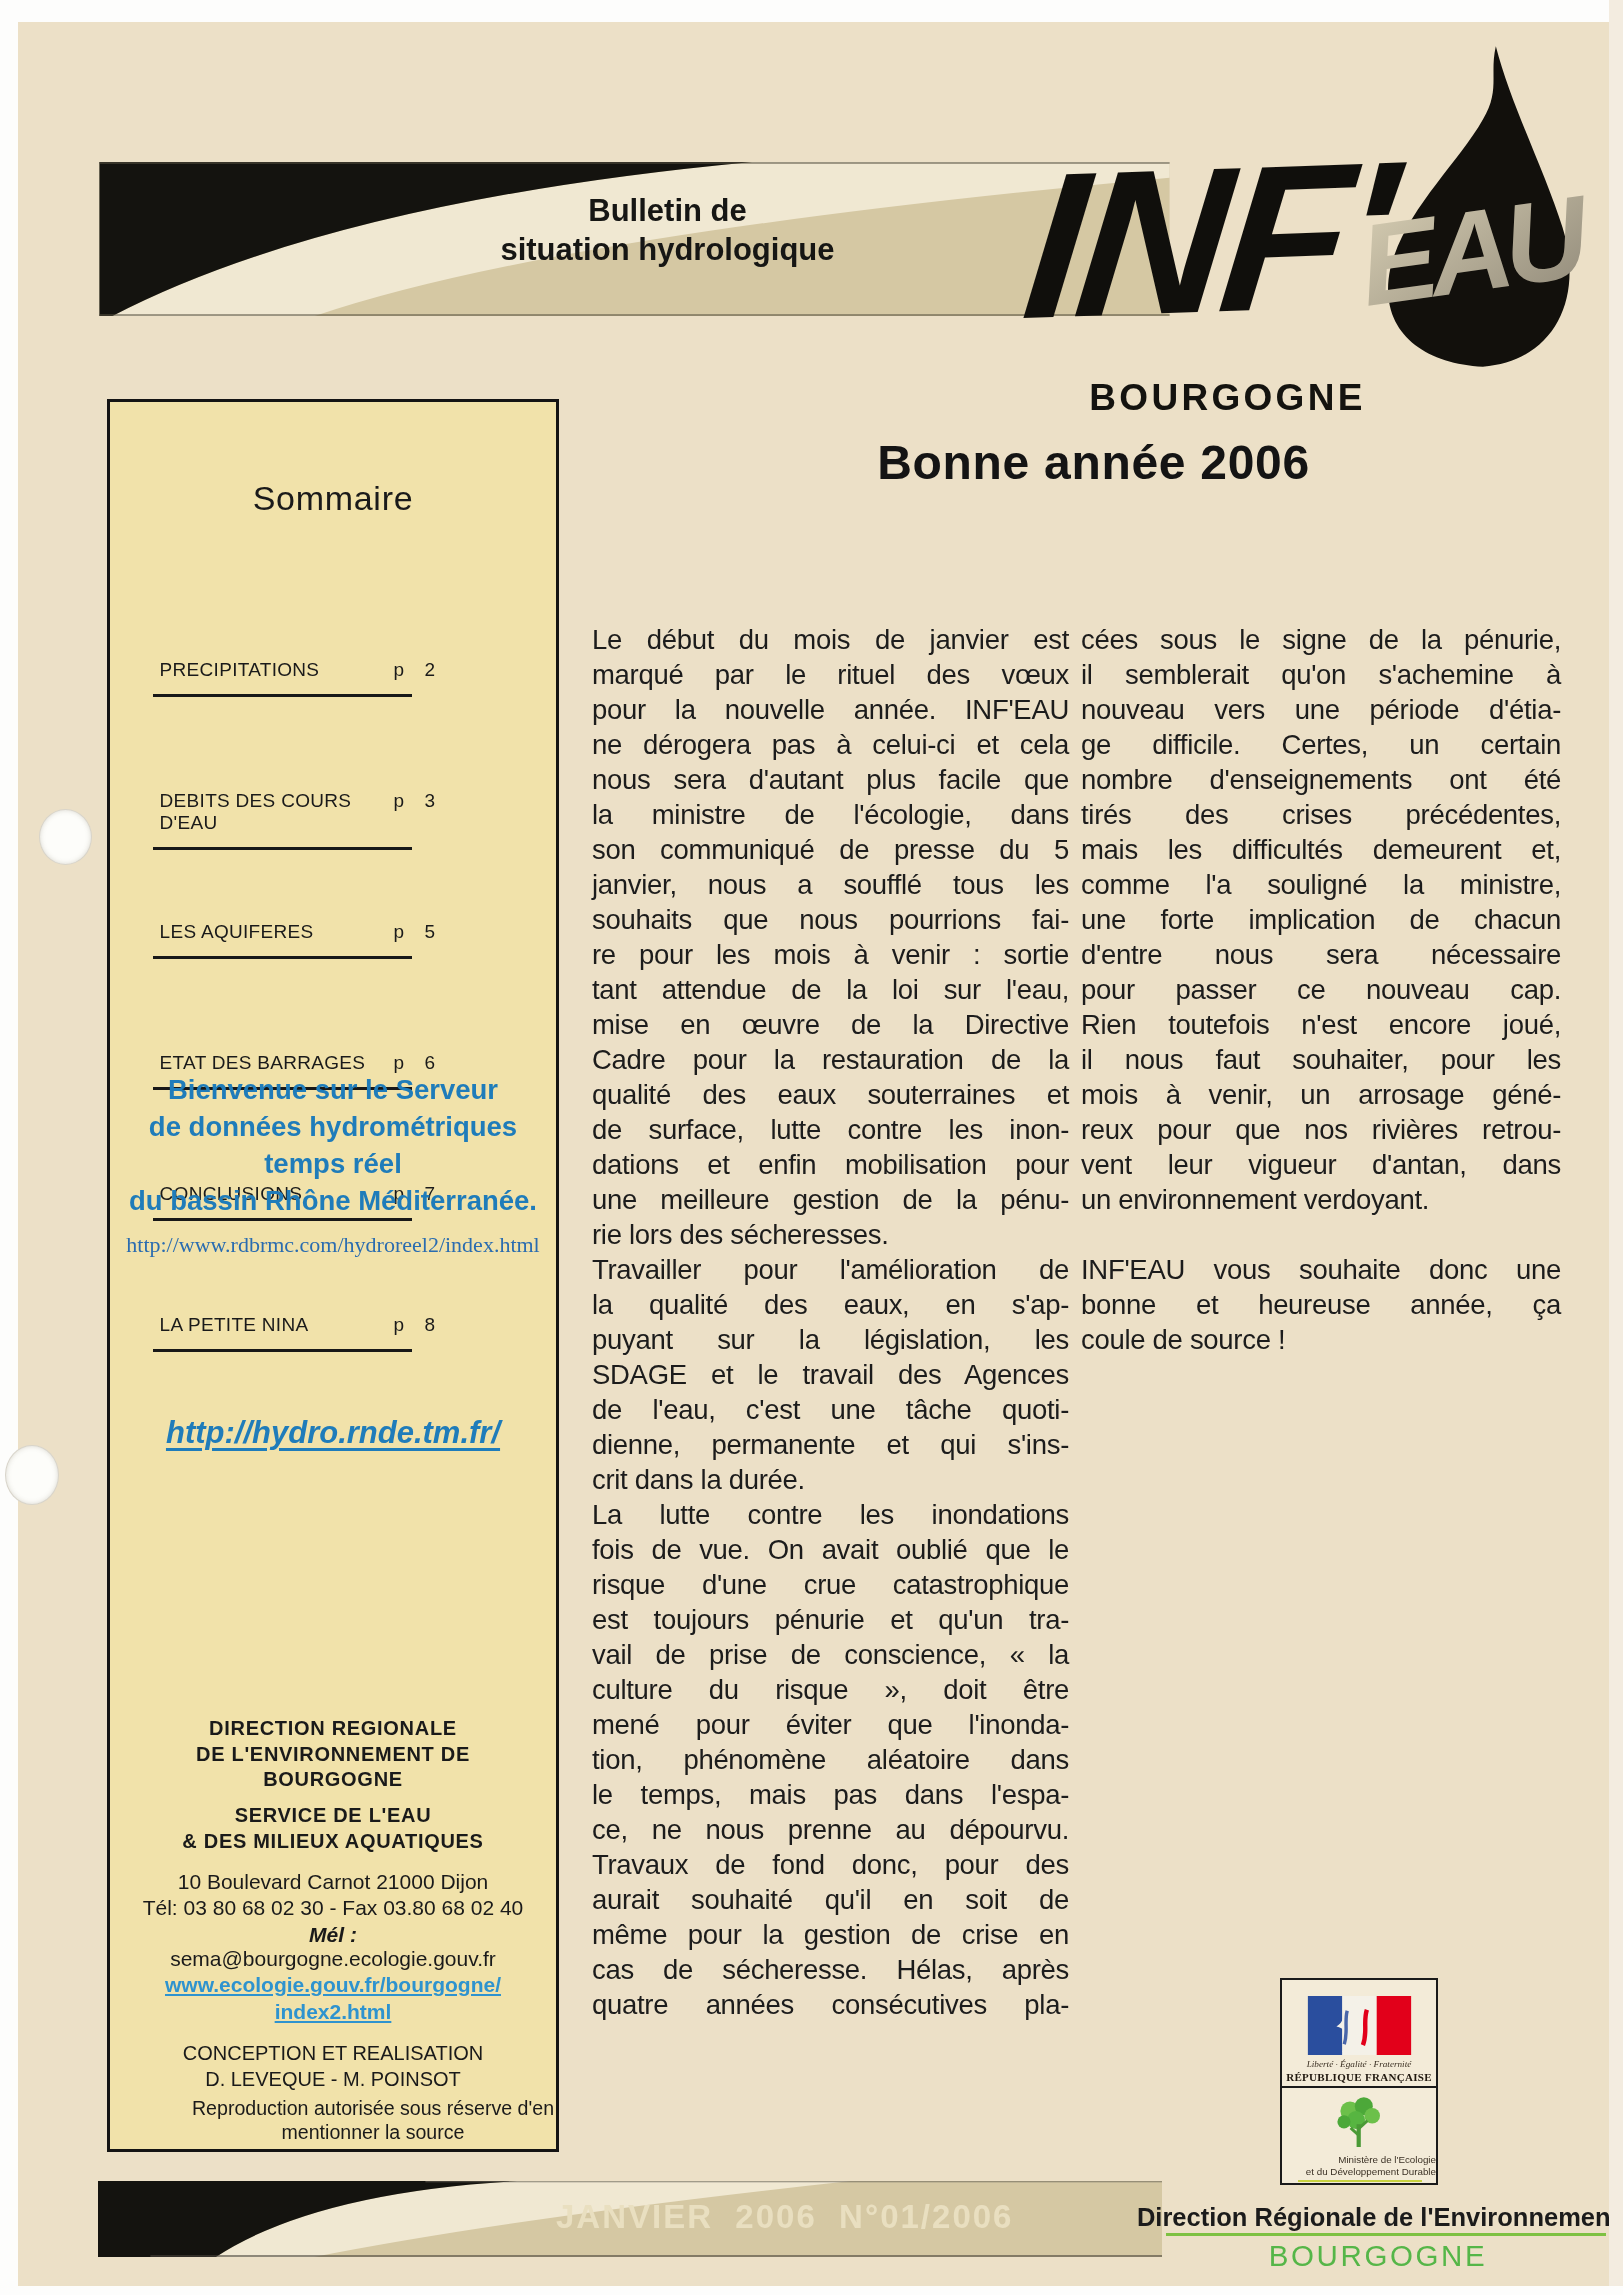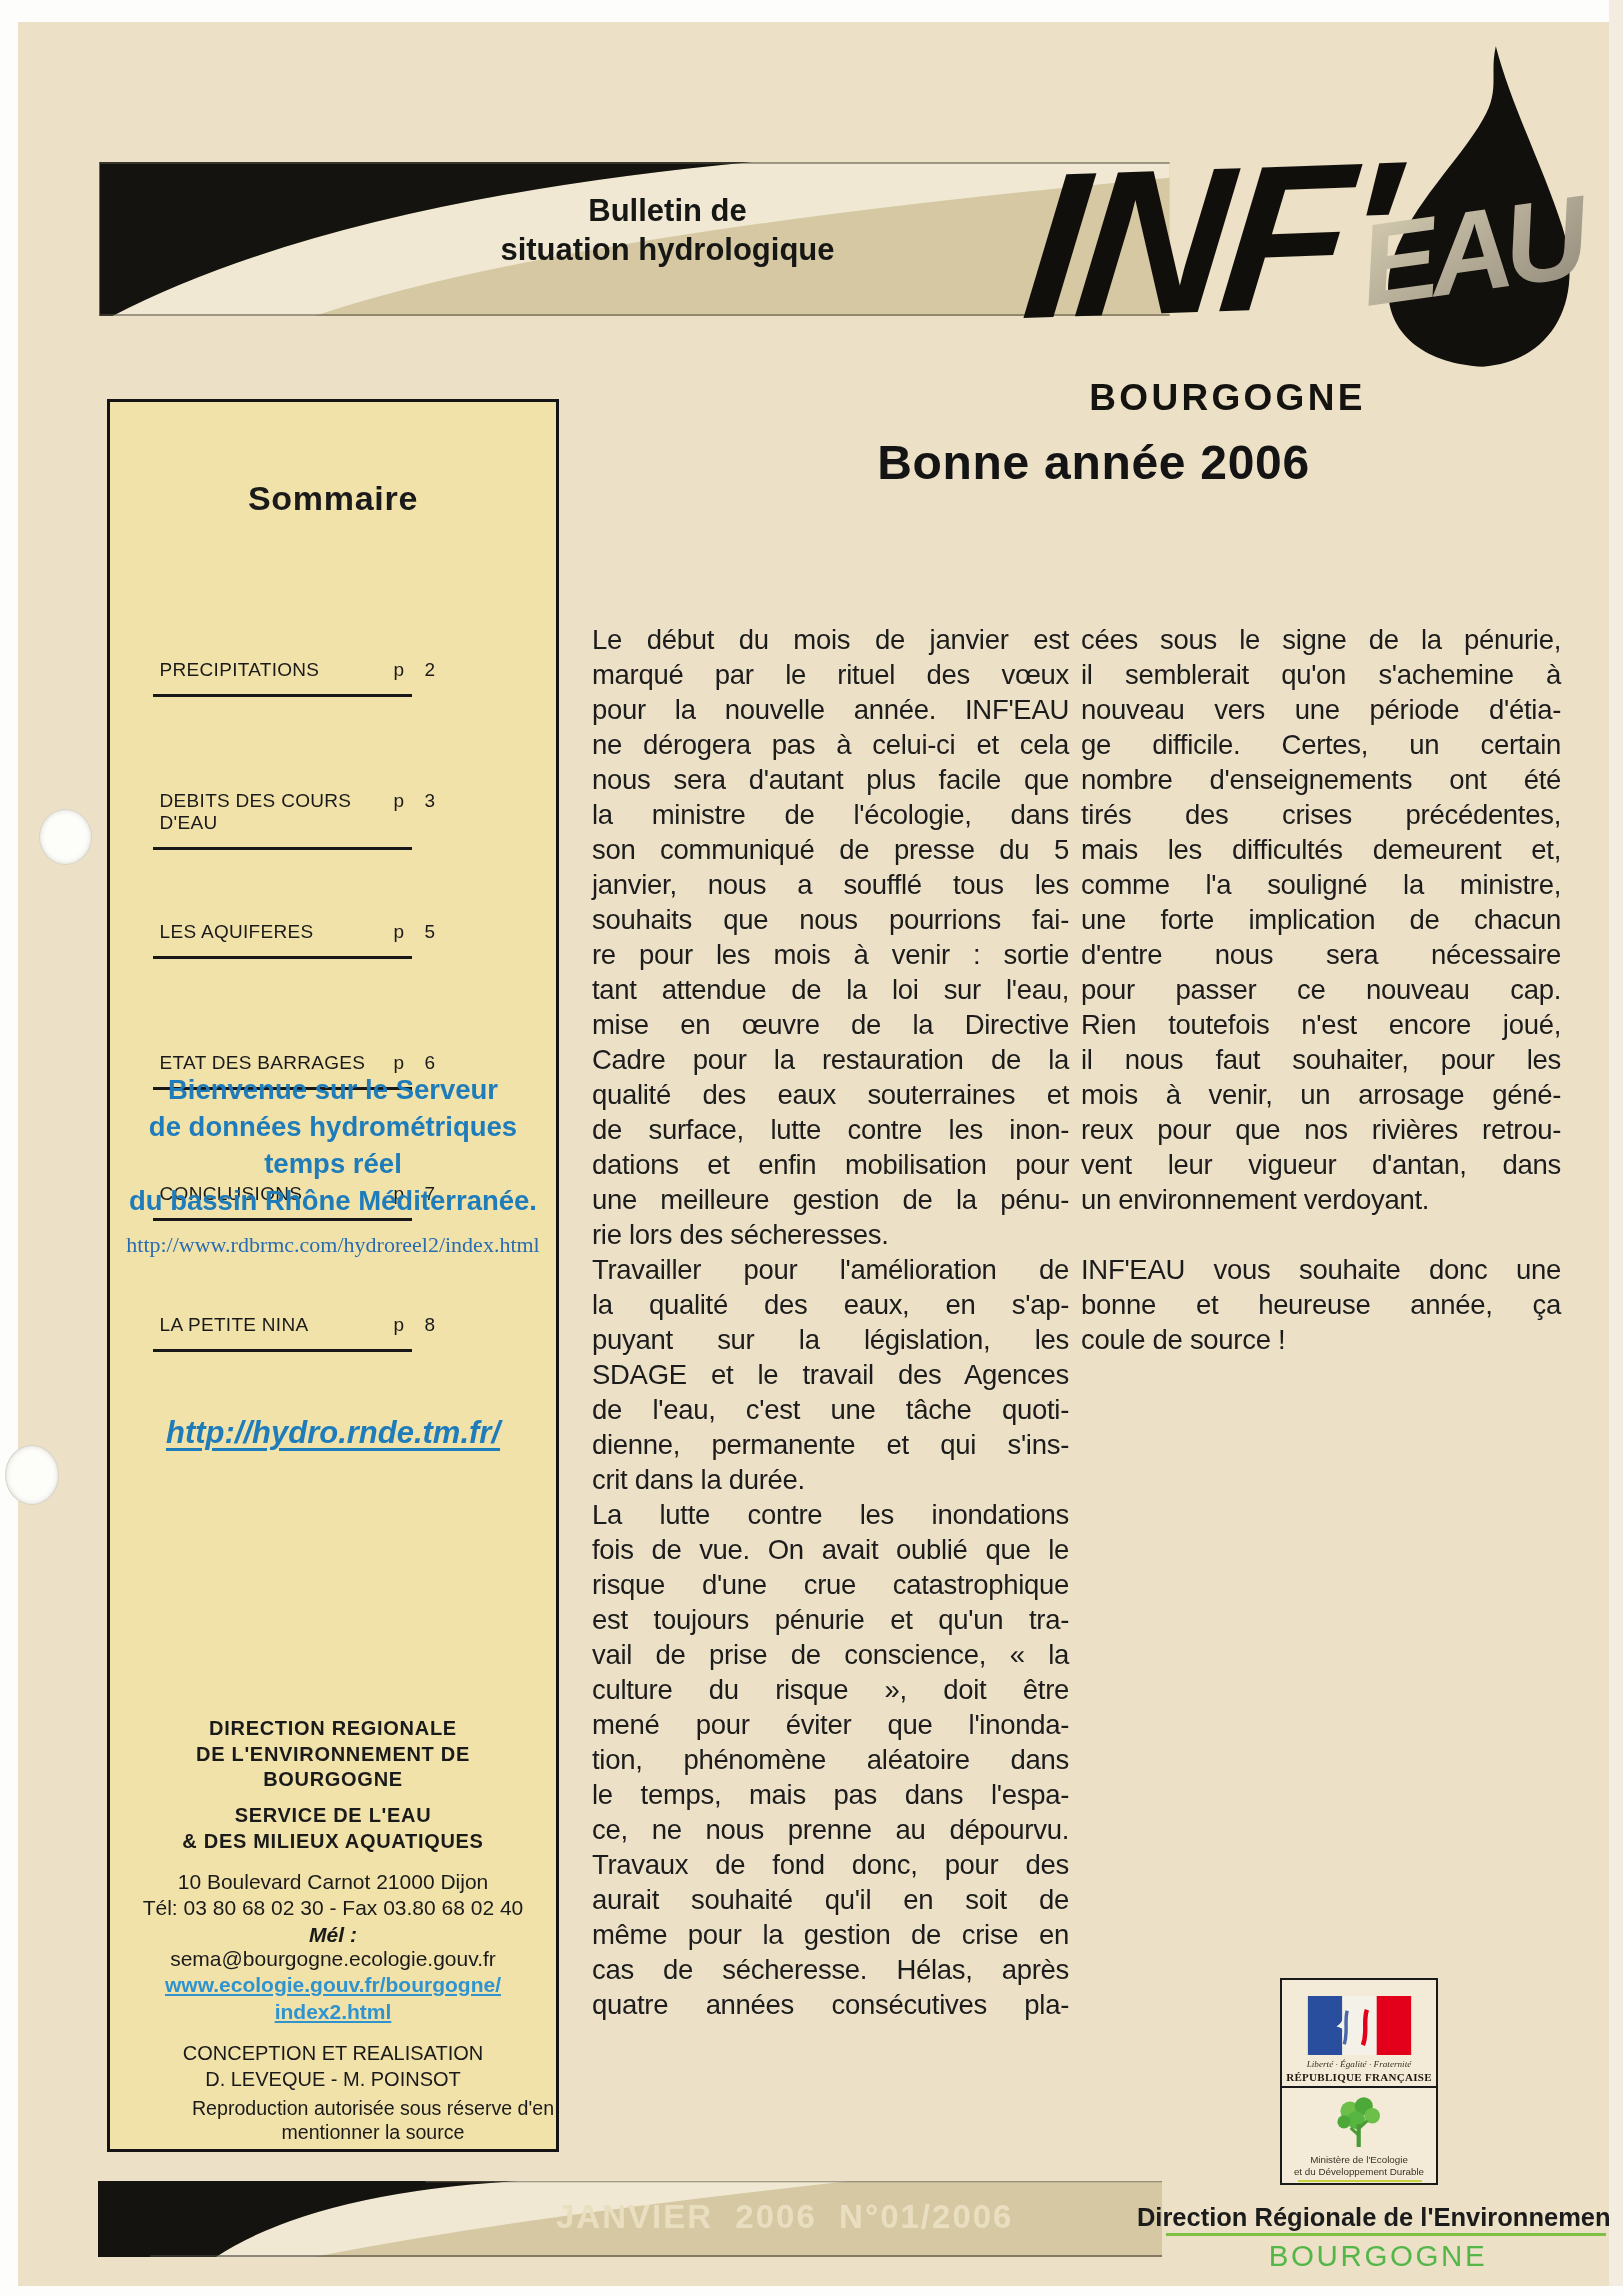--- a/index.html
+++ b/index.html
@@ -25,21 +25,21 @@
             font-weight:bold;font-style:italic;letter-spacing:-6.5px;color:#100f0c;
             transform:skewX(-8deg) rotate(-2deg);}
   .logo-drop{position:absolute;left:1329px;top:45px;}
   .logo-bourgogne{position:absolute;left:1044px;top:377px;width:367px;text-align:center;
                   font-size:37px;font-weight:bold;letter-spacing:3.3px;color:#14130f;}
 
   
   .som{position:absolute;left:107px;top:399px;width:452px;height:1753px;box-sizing:border-box;
        border:3.3px solid #141414;background:var(--panel-yellow,#f1e2aa);}
   .som .blk{position:absolute;left:0;width:100%;text-align:center;}
-  .b-title{top:77px;font-size:34px;font-weight:bold;letter-spacing:0.7px;}
+  .b-title{top:77px;font-size:34px;font-weight:normal;letter-spacing:0.7px;}
   #toc{position:absolute;left:0;top:257px;width:100%;}
   .toc-item{height:131px;padding-left:4.6px;box-sizing:border-box;}
   .toc-row{display:flex;width:304px;font-size:19px;font-weight:normal;letter-spacing:0.3px;padding-left:45px;}
   .toc-label{width:234px;text-align:left;}
   .toc-p{width:31px;text-align:left;}
   .toc-num{width:29.5px;text-align:left;}
   .toc-line{margin-left:38px;margin-top:13px;width:259px;height:2.6px;background:#181818;}
   .b-blue{top:669px;font-size:27.5px;line-height:37px;font-weight:bold;color:var(--accent-blue,#1f7cba);}
   .b-serif-url{top:830px;font-family:"Liberation Serif",serif;font-size:22px;
                color:var(--url-serif-blue,#2a6cb0);}
@@ -77,21 +77,21 @@
          color:var(--footer-text,#e9dfc0);}
   .gov-box{position:absolute;left:1280px;top:1978px;width:158px;height:207px;box-sizing:border-box;
            border:2px solid #1a1a1a;background:#f3ebd8;text-align:center;}
   .gov-box .divider{position:absolute;left:0;top:106px;width:100%;height:2px;background:#1a1a1a;}
   .flag-wrap{position:absolute;left:0;top:15.7px;width:100%;}
   .motto{position:absolute;left:0;top:79px;width:100%;font-family:"Liberation Serif",serif;
          font-style:italic;font-size:9.2px;color:#3a2f22;}
   .repfr{position:absolute;left:0;top:91px;width:100%;font-family:"Liberation Serif",serif;
          font-weight:bold;font-size:11px;letter-spacing:0.3px;color:#20180f;}
   .tree-wrap{position:absolute;left:0;top:113px;width:100%;}
-  .ministry{position:absolute;left:0;top:174px;width:100%;font-size:9.8px;line-height:12.4px;color:#3c3226;}
+  .ministry{position:absolute;left:0;top:174px;width:100%;font-size:9.8px;line-height:12.4px;color:#3c3226;text-align:right;}
   .gov-rule{position:absolute;left:15.7px;top:200px;width:124px;height:2px;background:#c9d23f;}
   .direction{position:absolute;left:1136px;top:2203px;width:484px;text-align:center;
              font-size:25.5px;font-weight:bold;color:#1b1b1b;}
   .green-rule{position:absolute;left:1166px;top:2233px;width:440px;height:3.3px;background:var(--green-rule,#7dc142);}
   .region{position:absolute;left:1136px;top:2239px;width:484px;text-align:center;
           font-size:29.5px;letter-spacing:2.6px;color:var(--green,#55b648);}
 </style>
 </head>
 <body>
 

